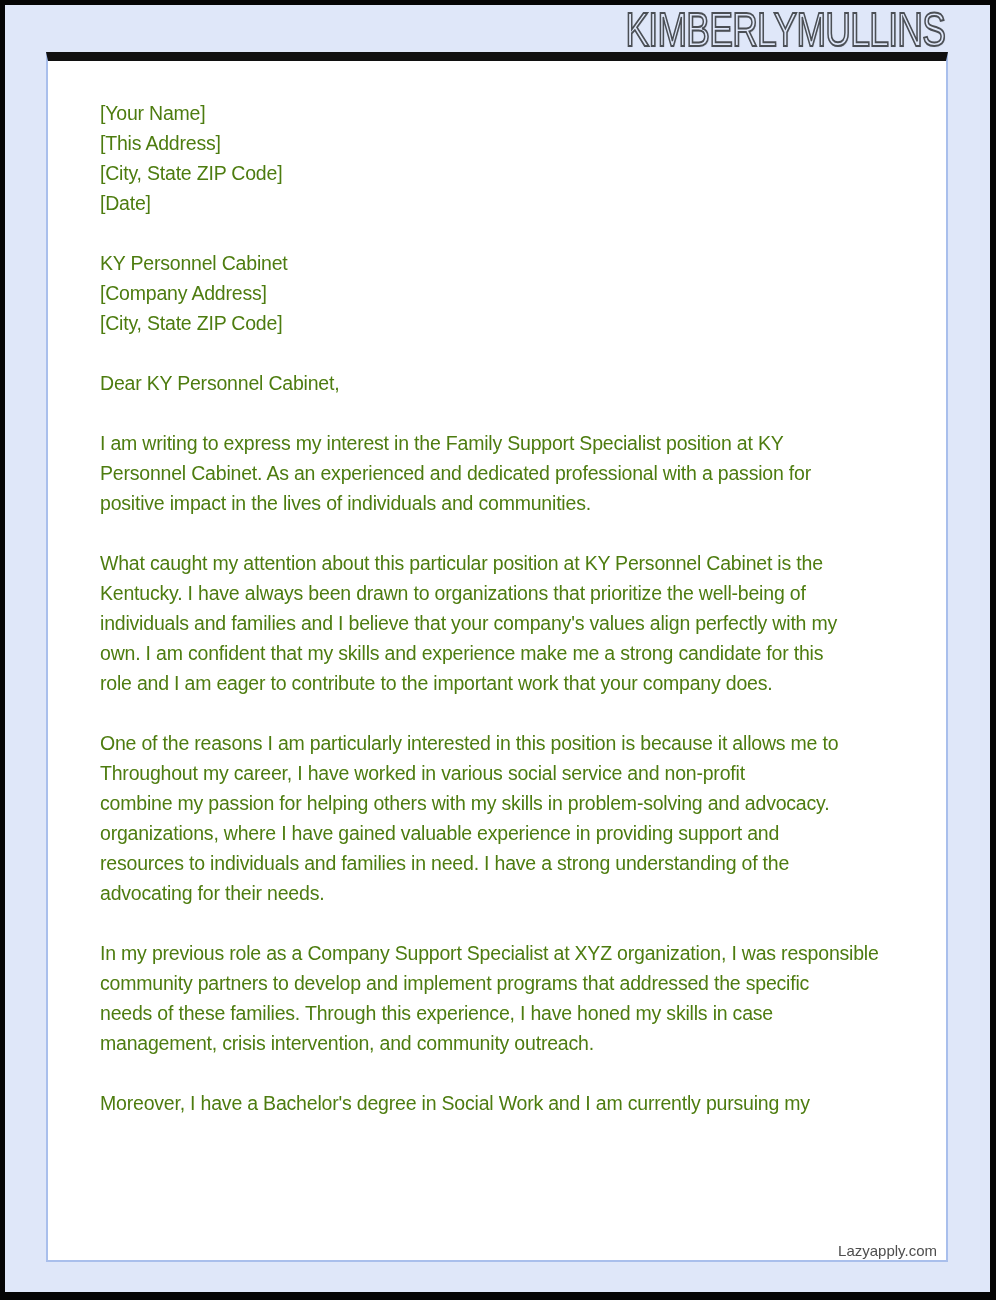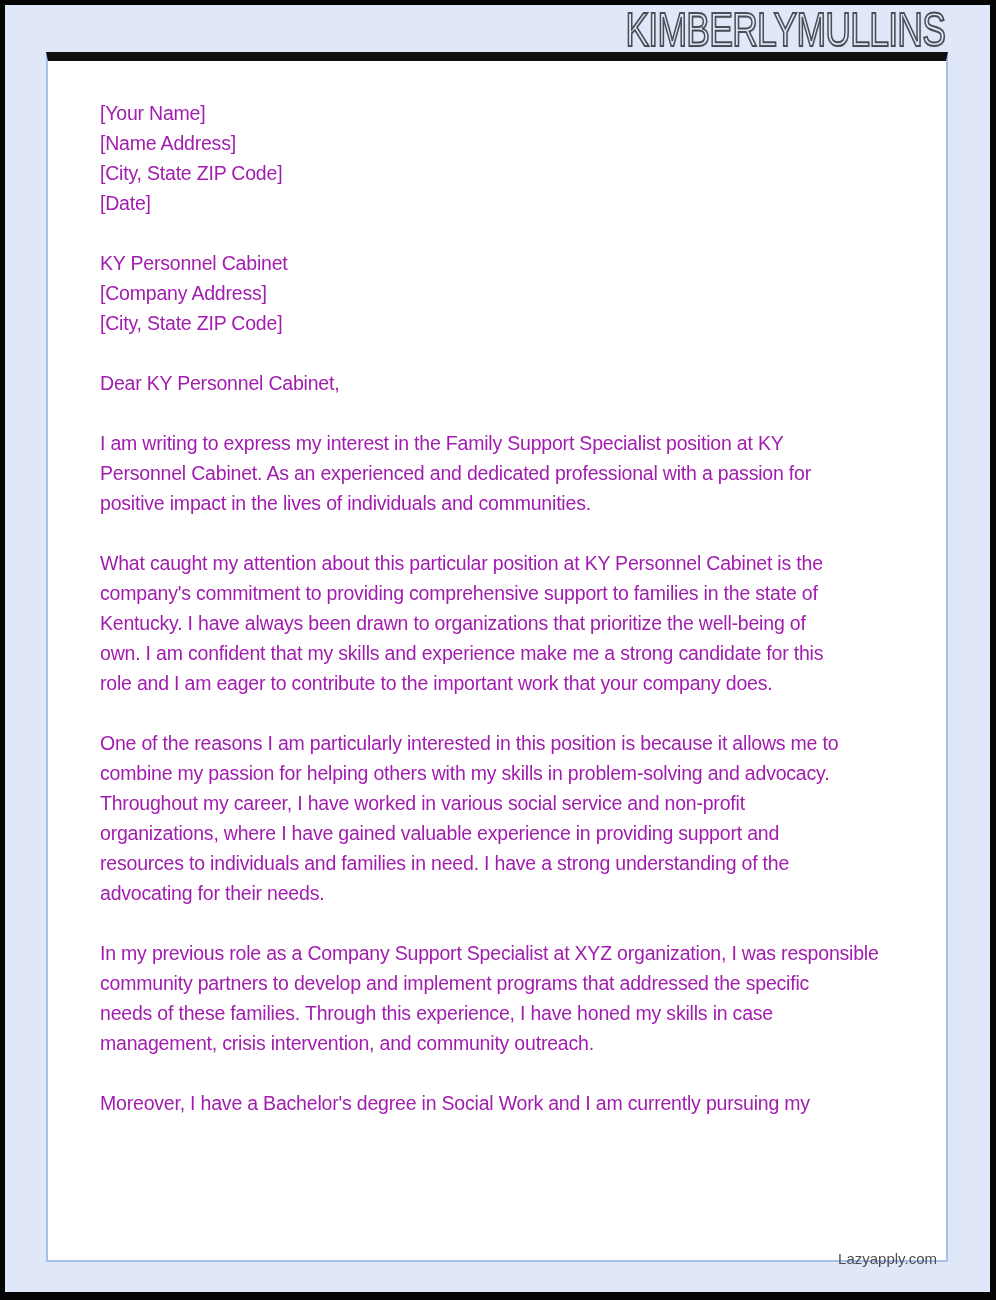--- a/index.html
+++ b/index.html
@@ -59,51 +59,50 @@
 
   .content {
     position: absolute;
     left: 100px;
     top: 98px;
     width: 800px;
     z-index: 2;
     font-size: 19.5px;
     line-height: 30px;
     letter-spacing: -0.2px;
-    color: #a21caf;
+    color: #4d7c0f;
   }
 
   .block { margin-bottom: 30px; }
   .block:last-child { margin-bottom: 12px; }
   .line { height: 30px; line-height: 30px; white-space: nowrap; }
 
   .watermark {
     position: absolute;
     top: 1242px;
     right: 59px;
     z-index: 3;
     font-size: 15px;
     line-height: 18px;
     color: #4e4e4e;
-    margin-top: 8px;
   }
 </style>
 </head>
 <body>
 
 <div class="canvas">
 
   <div class="brand">KIMBERLYMULLINS</div>
 
   <div class="sheet"></div>
 
   <div class="content">
     <div class="block">
         <div class="line">[Your Name]</div>
-        <div class="line">[Name Address]</div>
+        <div class="line">[This Address]</div>
         <div class="line">[City, State ZIP Code]</div>
         <div class="line">[Date]</div>
       </div>
 
     <div class="block">
         <div class="line">KY Personnel Cabinet</div>
         <div class="line">[Company Address]</div>
         <div class="line">[City, State ZIP Code]</div>
       </div>
 
@@ -112,30 +111,30 @@
     </div>
 
     <div class="block">
         <div class="line">I am writing to express my interest in the Family Support Specialist position at KY</div>
         <div class="line">Personnel Cabinet. As an experienced and dedicated professional with a passion for</div>
         <div class="line">positive impact in the lives of individuals and communities.</div>
       </div>
 
     <div class="block">
         <div class="line">What caught my attention about this particular position at KY Personnel Cabinet is the</div>
-        <div class="line">company's commitment to providing comprehensive support to families in the state of</div>
         <div class="line">Kentucky. I have always been drawn to organizations that prioritize the well-being of</div>
+        <div class="line">individuals and families and I believe that your company's values align perfectly with my</div>
         <div class="line">own. I am confident that my skills and experience make me a strong candidate for this</div>
         <div class="line">role and I am eager to contribute to the important work that your company does.</div>
       </div>
 
     <div class="block">
         <div class="line">One of the reasons I am particularly interested in this position is because it allows me to</div>
+        <div class="line">Throughout my career, I have worked in various social service and non-profit</div>
         <div class="line">combine my passion for helping others with my skills in problem-solving and advocacy.</div>
-        <div class="line">Throughout my career, I have worked in various social service and non-profit</div>
         <div class="line">organizations, where I have gained valuable experience in providing support and</div>
         <div class="line">resources to individuals and families in need. I have a strong understanding of the</div>
         <div class="line">advocating for their needs.</div>
       </div>
 
     <div class="block">
         <div class="line">In my previous role as a Company Support Specialist at XYZ organization, I was responsible</div>
         <div class="line">community partners to develop and implement programs that addressed the specific</div>
         <div class="line">needs of these families. Through this experience, I have honed my skills in case</div>
         <div class="line">management, crisis intervention, and community outreach.</div>

